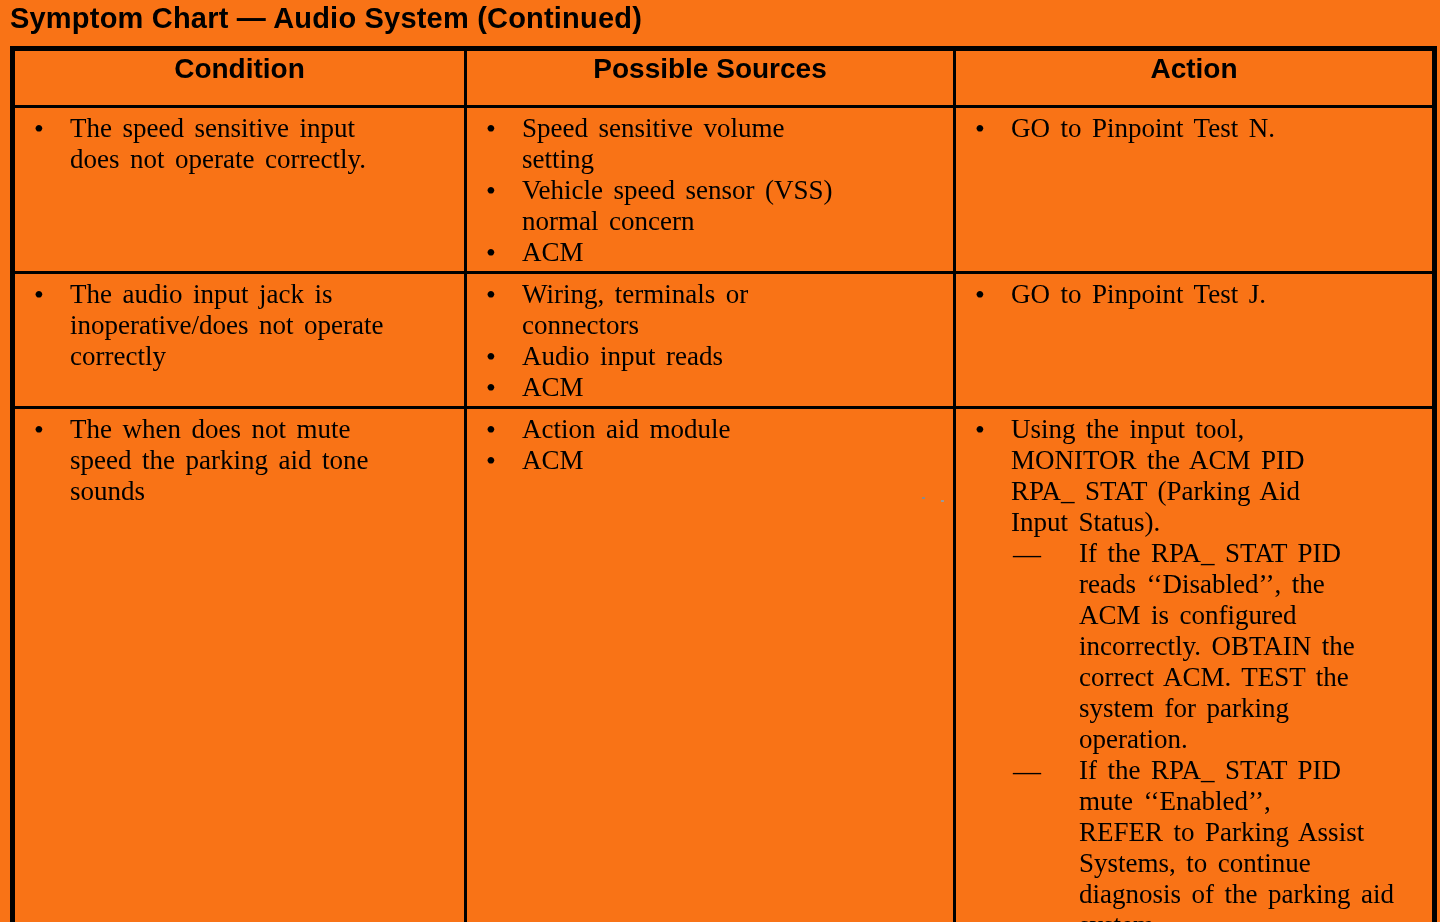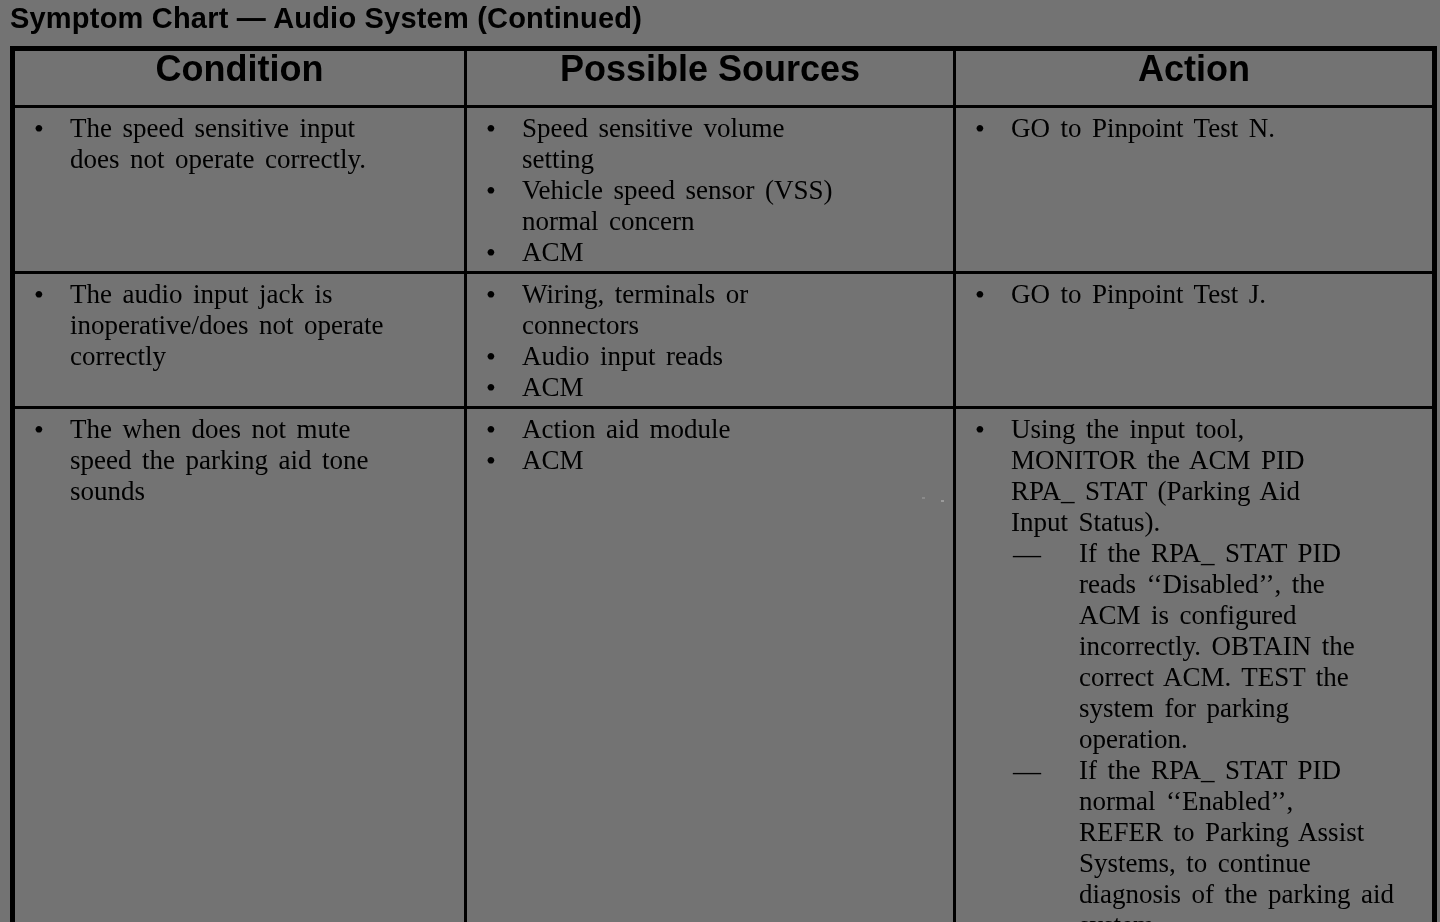--- a/index.html
+++ b/index.html
@@ -1,21 +1,21 @@
 <!DOCTYPE html>
 <html><head>
 <meta charset="utf-8">
 <style>
   * { margin: 0; padding: 0; box-sizing: border-box; }
   html, body { background: #ffffff; }
   .page {
     position: relative;
     width: 1440px;
     height: 922px;
-    background: #737373;
+    background: #f97316;
     color: #000000;
     overflow: hidden;
   }
   .doc-title {
     position: absolute;
     left: 10px;
     top: 1px;
     font-family: "Liberation Sans", sans-serif;
     font-weight: bold;
     font-size: 29px;
@@ -32,21 +32,21 @@
     table-layout: fixed;
     border: 5px solid #000;
   }
   col.c1 { width: 453px; }
   col.c2 { width: 489px; }
   col.c3 { width: 480px; }
   th, td { border: 3px solid #000; vertical-align: top; }
   th {
     font-family: "Liberation Sans", sans-serif;
     font-weight: bold;
-    font-size: 36px;
+    font-size: 28px;
     line-height: 32px;
     text-align: center;
     padding: 2px 0 20px 0;
   }
   td {
     font-family: "Liberation Serif", serif;
     font-size: 27px;
     line-height: 31px;
     padding: 5px 4px 3px 0;
   }
@@ -213,21 +213,21 @@
                 <div class="ln">incorrectly. OBTAIN the</div>
                 <div class="ln">correct ACM. TEST the</div>
                 <div class="ln">system for parking</div>
                 <div class="ln">operation.</div>
               </div>
             </div>
             <div class="item dash">
               <span class="marker">—</span>
               <div class="text">
                 <div class="ln">If the RPA_  STAT PID</div>
-                <div class="ln">normal ‘‘Enabled’’,</div>
+                <div class="ln">mute ‘‘Enabled’’,</div>
                 <div class="ln">REFER to Parking Assist</div>
                 <div class="ln">Systems, to continue</div>
                 <div class="ln">diagnosis of the parking aid</div>
                 <div class="ln">system.</div>
               </div>
             </div>
           </td>
         </tr>
       </tbody>
   </table>

